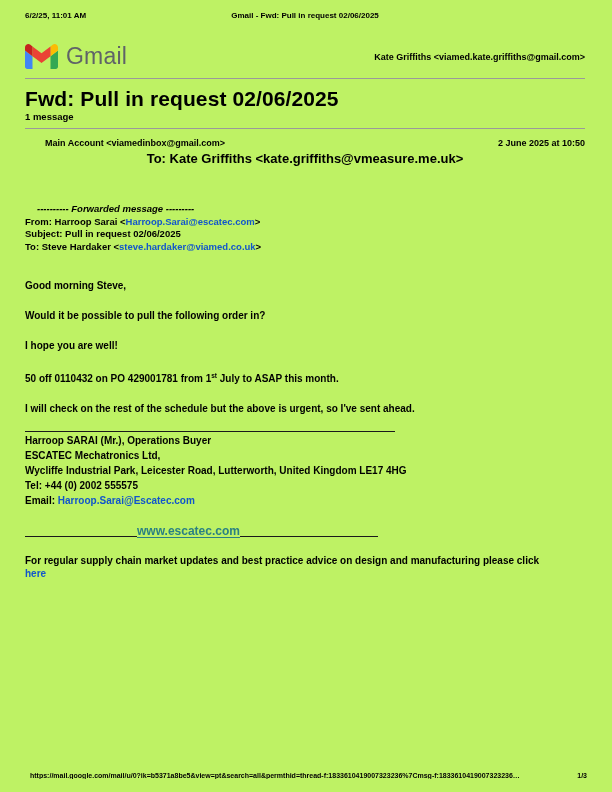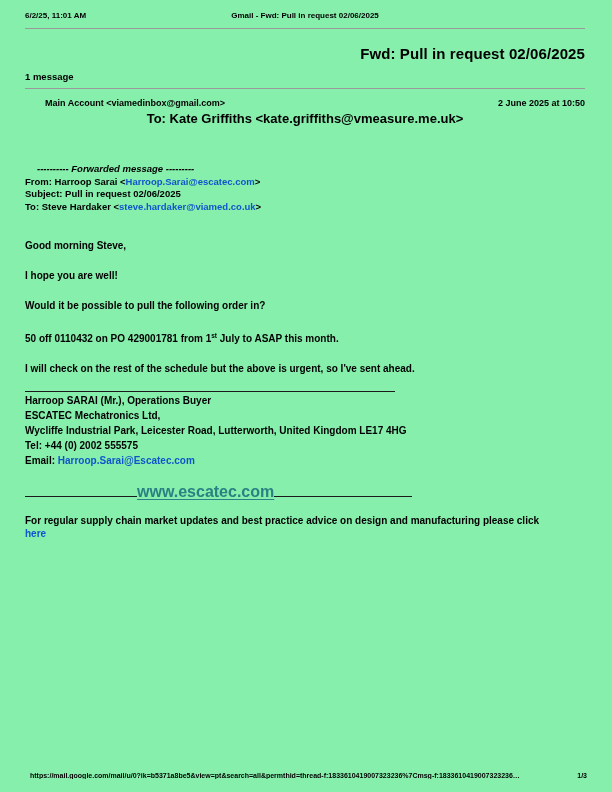--- a/index.html
+++ b/index.html
@@ -1,21 +1,21 @@
 <!DOCTYPE html>
 <html><head>
 <meta charset="utf-8">
 <style>
   * { margin: 0; padding: 0; box-sizing: border-box; }
   html, body { background: #ffffff; }
   .page {
     position: relative;
     width: 612px;
     height: 792px;
-    background: #86efac;
+    background: #bef264;
     font-family: "Liberation Sans", sans-serif;
     color: #000;
     overflow: hidden;
   }
   .content { margin: 0 27px 0 25px; }
 
   
   .print-header {
     display: flex;
     align-items: flex-start;
@@ -42,27 +42,26 @@
     color: #5f6368;
     letter-spacing: 0.2px;
     font-weight: 400;
   }
   .account-id { font-size: 9px; font-weight: 700; }
 
   .hr { border: none; border-top: 1px solid #9a9a9a; margin-top: 8px; }
   .hr2 { border: none; border-top: 1px solid #9a9a9a; margin-top: 6px; }
 
   .subject {
-    margin-top: 16px;
-    font-size: 15px;
+    margin-top: 8px;
+    font-size: 21px;
     font-weight: 700;
     letter-spacing: 0.1px;
-    text-align: right;
-  }
-  .msg-count { margin-top: 9px; font-size: 9.5px; font-weight: 600; }
+  }
+  .msg-count { margin-top: 0; font-size: 9.5px; font-weight: 600; }
 
   .msg-header {
     margin-top: 9px;
     display: flex;
     justify-content: space-between;
     font-size: 9px;
     font-weight: 700;
     padding-left: 20px;
   }
   .to-line { margin-top: 3px; font-size: 13px; font-weight: 700; text-align: center; }
@@ -94,21 +93,21 @@
     margin-top: 16px;
     display: flex;
     align-items: flex-end;
     height: 14px;
   }
   .rule-seg { border-bottom: 1.6px solid #1a1a1a; height: 1px; }
   .rule-left  { width: 112px; }
   .rule-right { width: 138px; }
   .website-link {
     color: #2a8083;
-    font-size: 16px;
+    font-size: 12px;
     font-weight: 700;
     text-decoration: underline;
     text-underline-offset: 2px;
     line-height: 11px;
     cursor: pointer;
   }
 
   .promo { margin-top: 15px; }
   .promo .line2 { display: block; }
 
@@ -132,20 +131,33 @@
 <div class="page">
 
   <div class="content">
 
     <div class="print-header">
       <span class="left">6/2/25, 11:01 AM</span>
       <span class="mid">Gmail - Fwd: Pull in request 02/06/2025</span>
       <span class="right"></span>
     </div>
 
+    <div class="logo-row">
+      <div class="logo-lockup">
+        <svg class="gmail-m" viewBox="52 42 88 66" xmlns="http://www.w3.org/2000/svg">
+          <path fill="#4285f4" d="M58 108h14V74L52 59v43c0 3.32 2.69 6 6 6z"></path>
+          <path fill="#34a853" d="M120 108h14c3.32 0 6-2.69 6-6V59l-20 15z"></path>
+          <path fill="#fbbc04" d="M120 48v26l20-15v-8c0-7.42-8.47-11.65-14.4-7.2z"></path>
+          <path fill="#ea4335" d="M72 74V48l24 18 24-18v26L96 92z"></path>
+          <path fill="#c5221f" d="M52 51v8l20 15V48l-5.6-4.2C60.47 39.35 52 43.58 52 51z"></path>
+        </svg>
+        <span class="wordmark">Gmail</span>
+      </div>
+      <span class="account-id">Kate Griffiths &lt;viamed.kate.griffiths@gmail.com&gt;</span>
+    </div>
 
     <hr class="hr">
 
     <div class="subject">Fwd: Pull in request 02/06/2025</div>
     <div class="msg-count">1 message</div>
 
     <hr class="hr2">
 
     <div class="msg-header">
       <span>Main Account &lt;viamedinbox@gmail.com&gt;</span>
@@ -155,22 +167,22 @@
 
     <div class="fwd-block">
       <div class="indent">---------- Forwarded message ---------</div>
       <div><span>From: Harroop Sarai &lt;</span><a class="blue-link">Harroop.Sarai@escatec.com</a><span>&gt;</span></div>
       <div>Subject: Pull in request 02/06/2025</div>
       <div><span>To: Steve Hardaker &lt;</span><a class="blue-link">steve.hardaker@viamed.co.uk</a><span>&gt;</span></div>
     </div>
 
     <div class="body-text">
       <p style="margin-top:26px">Good morning Steve,</p>
+      <p>Would it be possible to pull the following order in?</p>
       <p>I hope you are well!</p>
-      <p>Would it be possible to pull the following order in?</p>
       <p><span>50 off 0110432 on PO 429001781 from 1</span><sup class="ord">st</sup><span> July to ASAP this month.</span></p>
       <p>I will check on the rest of the schedule but the above is urgent, so I've sent ahead.</p>
 
       <hr class="sig-divider">
 
       <div class="sig">
         <p>Harroop SARAI (Mr.), Operations Buyer</p>
         <p>ESCATEC Mechatronics Ltd,</p>
         <p>Wycliffe Industrial Park, Leicester Road, Lutterworth, United Kingdom LE17 4HG</p>
         <p>Tel: +44 (0) 2002 555575</p>

